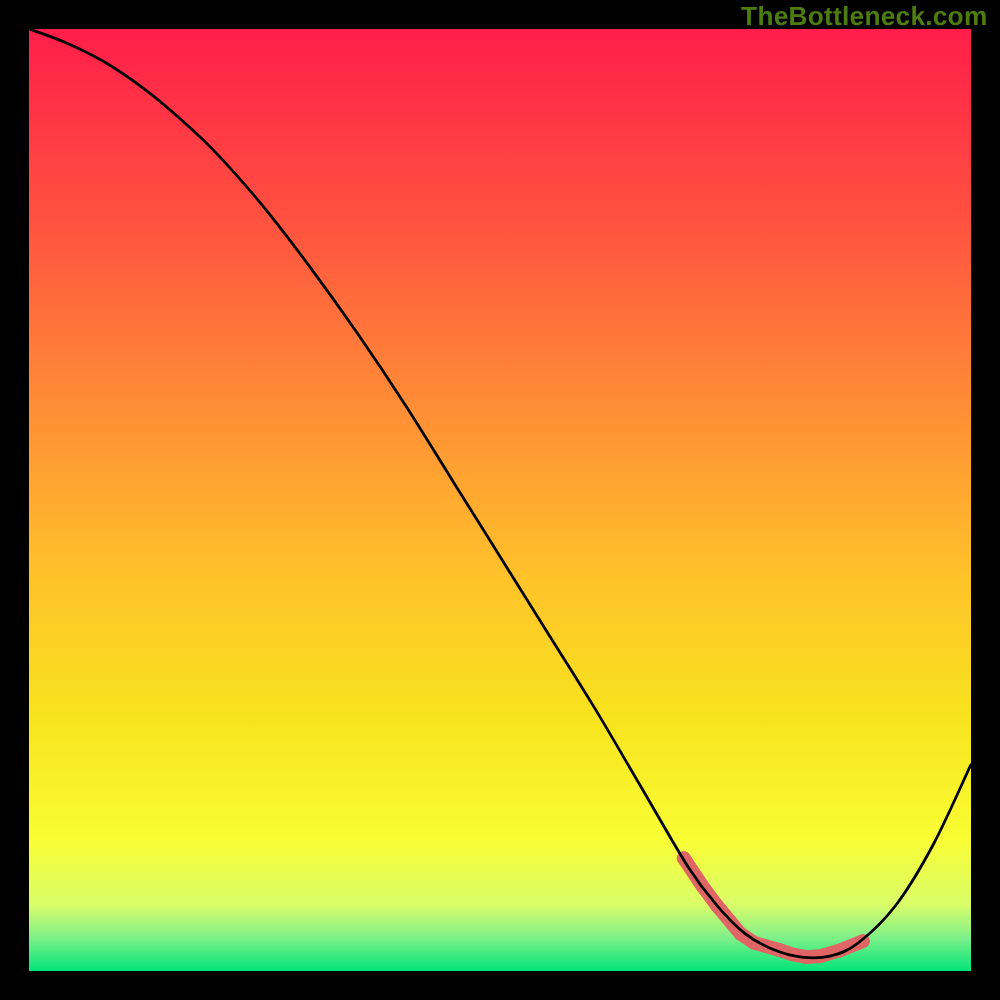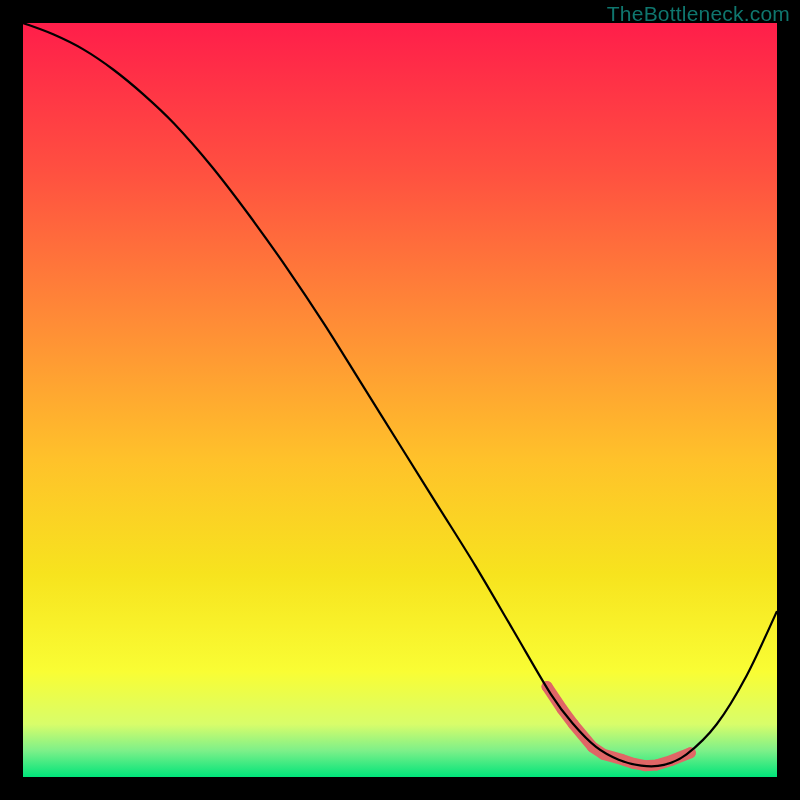--- a/index.html
+++ b/index.html
@@ -15,22 +15,22 @@
     position: relative;
     width: 800px;
     height: 800px;
     background: #000000;
   }
   .watermark {
     position: absolute;
     top: 2px;
     right: 10px;
     font-size: 21px;
-    font-weight: 400;
-    color: #0f766e;
+    font-weight: 700;
+    color: #4d7c0f;
     letter-spacing: 0.2px;
     z-index: 5;
   }
   .plot-area {
     position: absolute;
     left: 23px;
     top: 23px;
     width: 754px;
     height: 754px;
     overflow: hidden;

